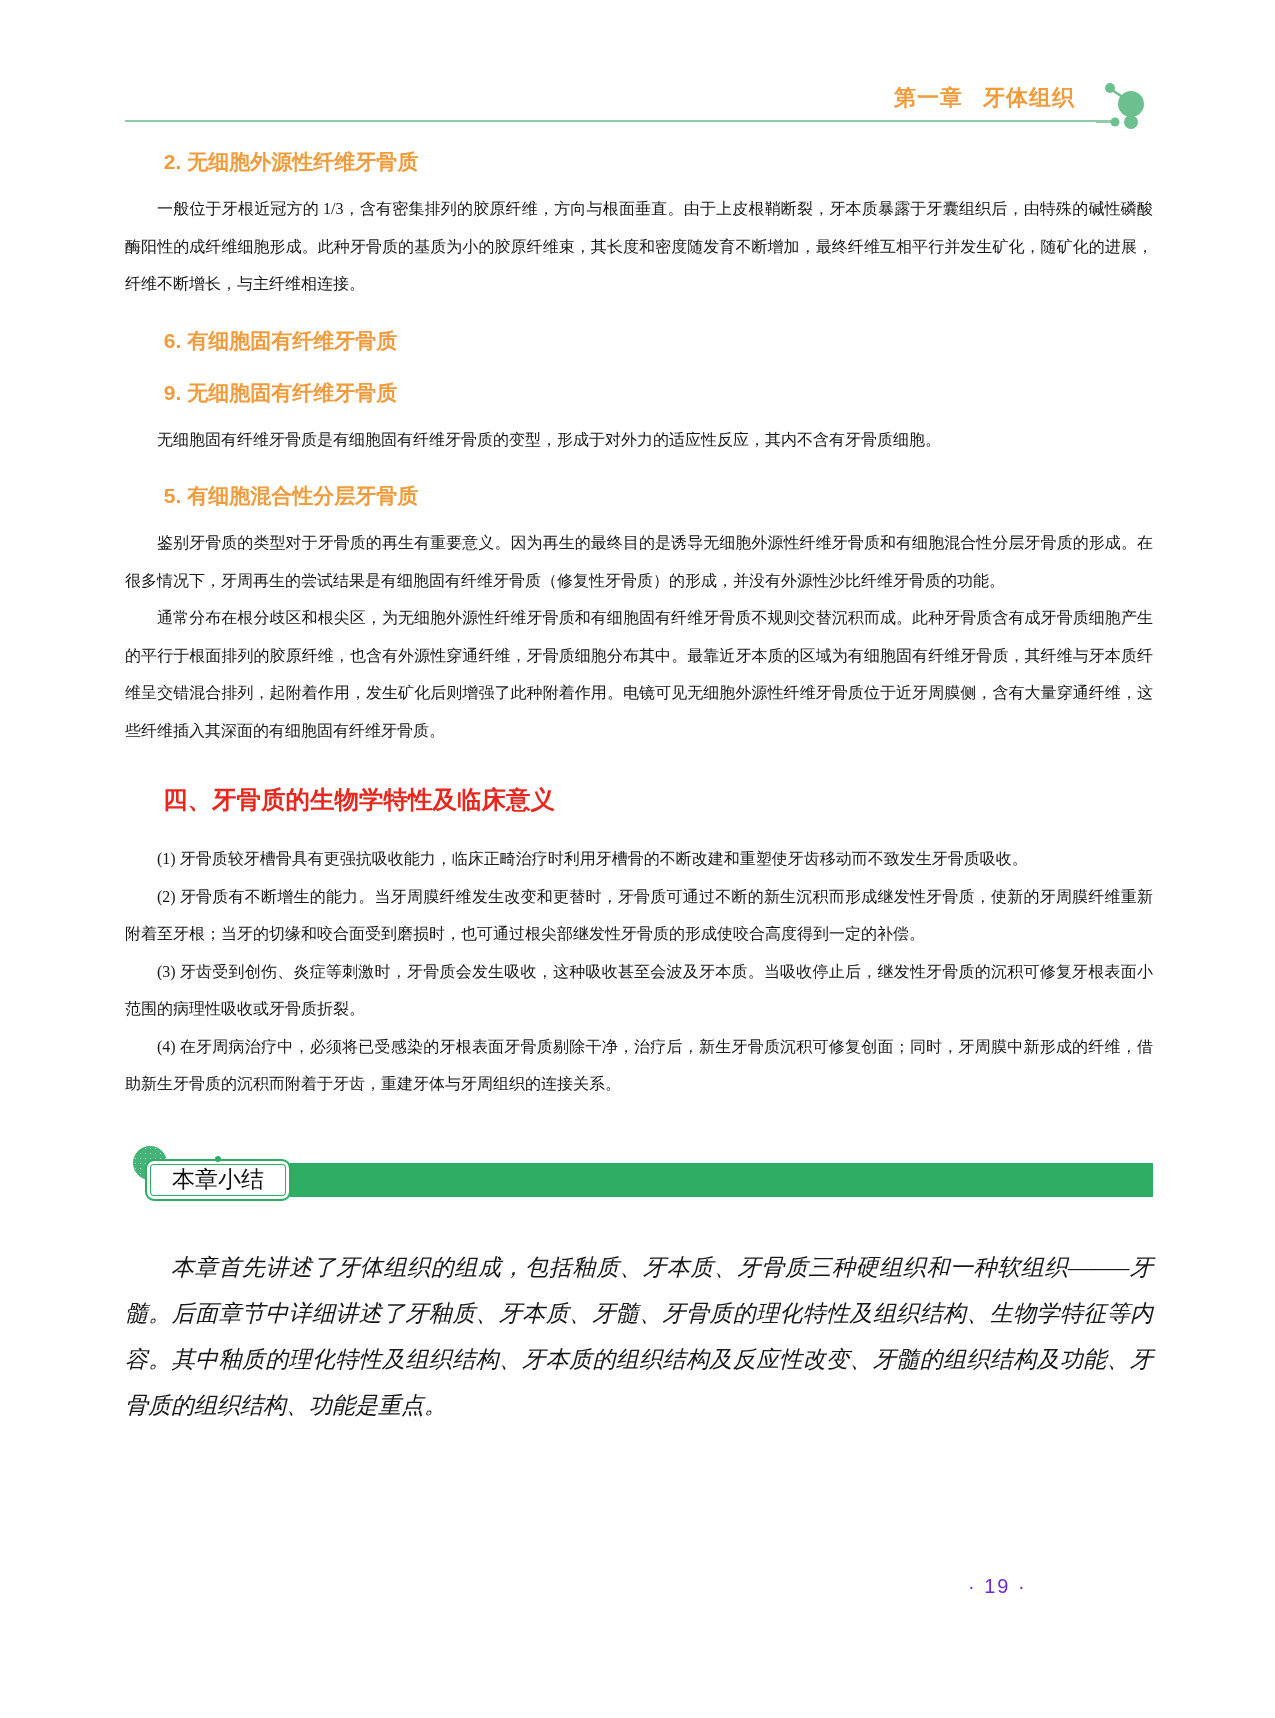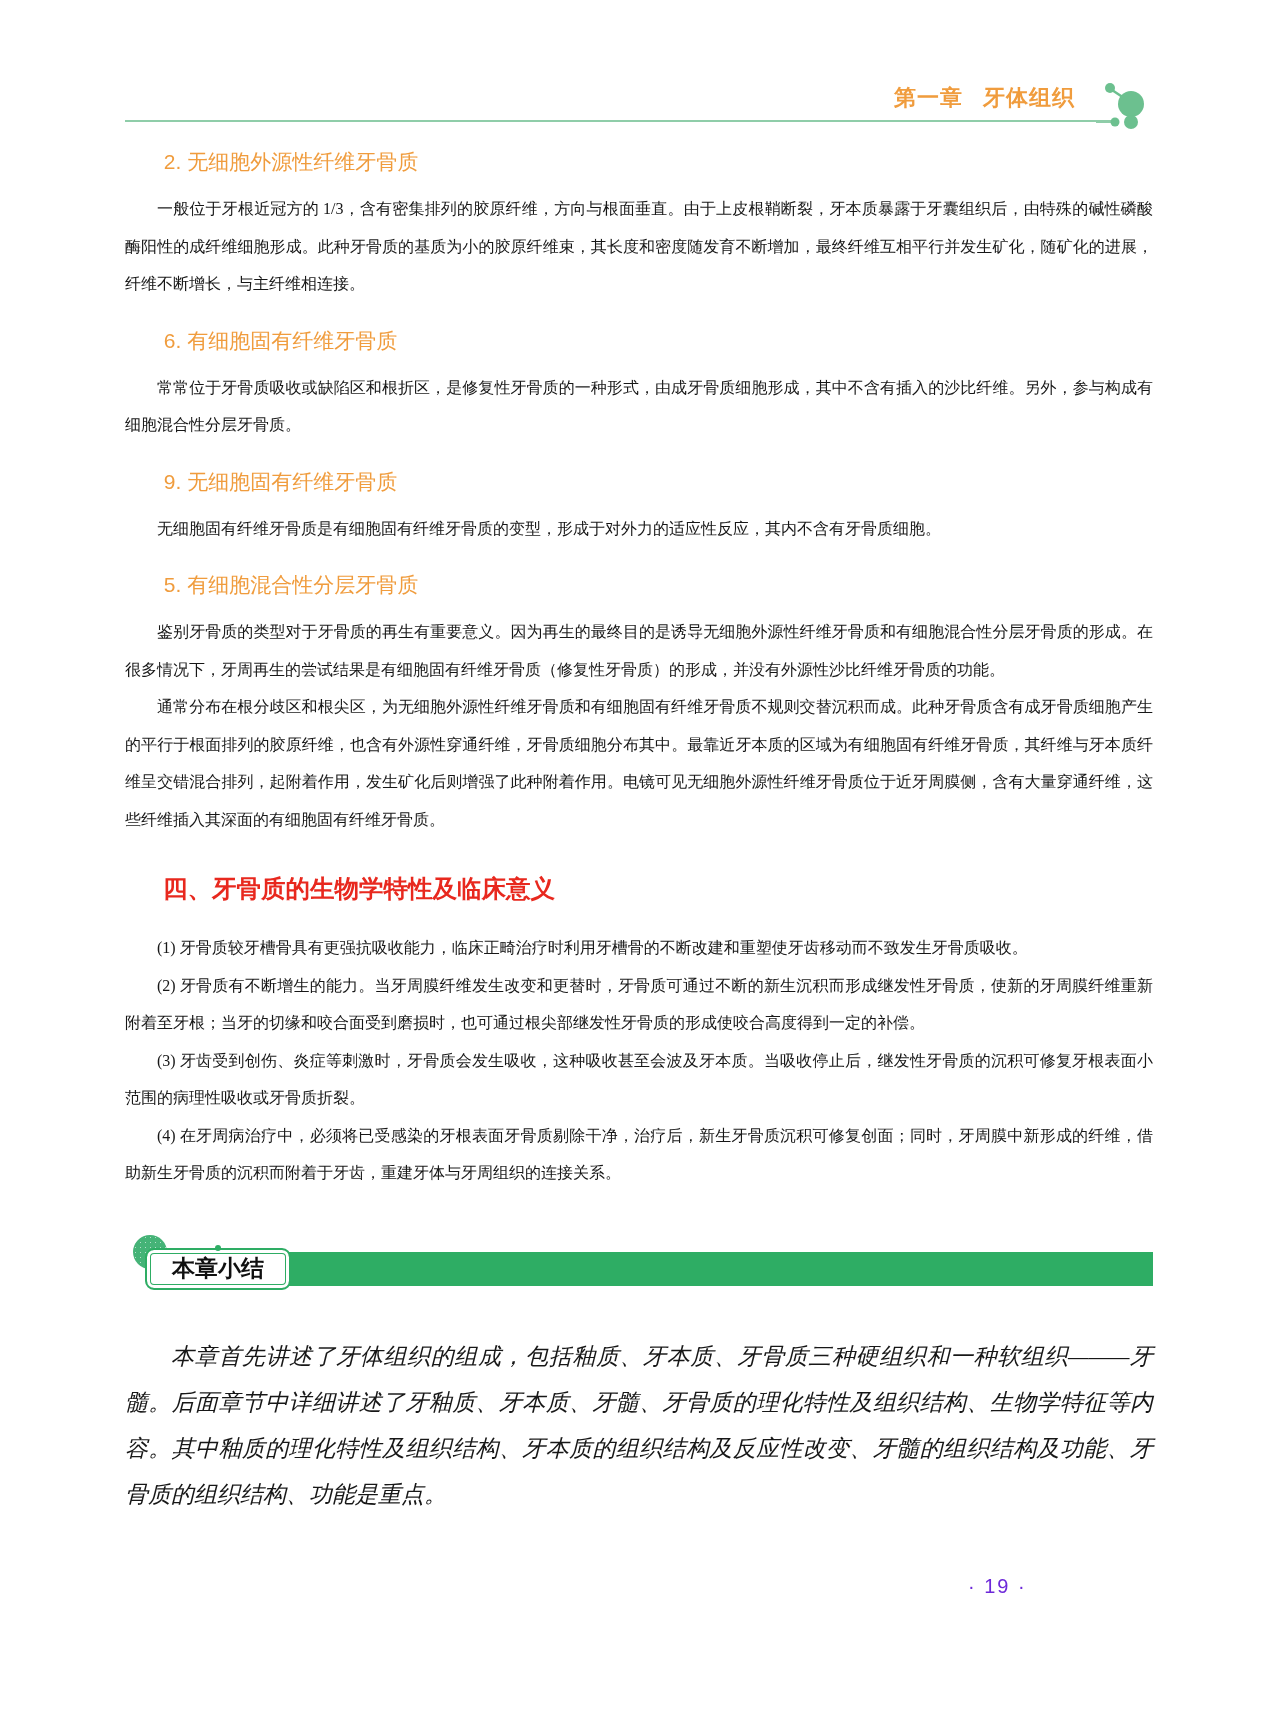--- a/index.html
+++ b/index.html
@@ -19,21 +19,21 @@
   .header-rule { position:absolute; top:120px; left:125px; width:990px; height:2px; background:#8FCDA9; }
   .molecule-icon { position:absolute; top:76px; left:1096px; width:62px; height:58px; }
   
   main { position:absolute; top:138px; left:125px; width:1028px; }
   p.body {
     font-size:16px; line-height:37.5px; text-align:justify; text-indent:2em;
     text-justify:inter-ideograph;
   }
   h3.sub {
     font-family:"Liberation Sans","DejaVu Sans",sans-serif;
-    font-size:21px; font-weight:normal; color:#F09C3D;
+    font-size:21px; font-weight:bold; color:#F09C3D;
     margin:24px 0 14px; text-indent:1.85em;
   }
   section:first-of-type h3.sub { margin-top:10px; }
   h2.sec {
     font-family:Liberation Sans, sans-serif;
     font-size:24.5px; font-weight:bold; color:#E8281E;
     margin:34px 0 24px; text-indent:1.55em;
   }
   
   .banner { position:relative; margin-top:56px; height:42px; }
@@ -43,21 +43,21 @@
     background-color:#45B377;
     background-image:radial-gradient(rgba(255,255,255,.60) 26%, rgba(255,255,255,0) 27%);
     background-size:5px 5px;
   }
   .banner-tag {
     position:absolute; left:20px; top:0; width:146px; height:42px;
     background:#ffffff; border:2px solid #2EAD64; border-radius:9px;
     box-shadow: inset 0 0 0 3px #ffffff, inset 0 0 0 4px #2EAD64;
     display:flex; align-items:center; justify-content:center;
     font-family:"Liberation Sans","DejaVu Sans",sans-serif;
-    font-weight:bold; font-size:23px; color:#101010;
+    font-weight:normal; font-size:23px; color:#101010;
   }
   .banner-topdot { position:absolute; left:90px; top:-3px; width:6px; height:6px; border-radius:50%; background:#2EAD64; }
   
   p.summary {
     margin-top:44px; font-size:23px; line-height:46px;
     text-align:justify; text-indent:2em; font-style:italic;
     font-family:"Liberation Serif","DejaVu Serif",serif;
   }
   
   .page-number {
@@ -87,21 +87,20 @@
 
   <main>
 
     <section>
       <h3 class="sub">2. 无细胞外源性纤维牙骨质</h3>
       <p class="body">一般位于牙根近冠方的 1/3，含有密集排列的胶原纤维，方向与根面垂直。由于上皮根鞘断裂，牙本质暴露于牙囊组织后，由特殊的碱性磷酸酶阳性的成纤维细胞形成。此种牙骨质的基质为小的胶原纤维束，其长度和密度随发育不断增加，最终纤维互相平行并发生矿化，随矿化的进展，纤维不断增长，与主纤维相连接。</p>
     </section>
 
     <section>
       <h3 class="sub">6. 有细胞固有纤维牙骨质</h3>
-      <p class="body">常常位于牙骨质吸收或缺陷区和根折区，是修复性牙骨质的一种形式，由成牙骨质细胞形成，其中不含有插入的沙比纤维。另外，参与构成有细胞混合性分层牙骨质。</p>
     </section>
 
     <section>
       <h3 class="sub">9. 无细胞固有纤维牙骨质</h3>
       <p class="body">无细胞固有纤维牙骨质是有细胞固有纤维牙骨质的变型，形成于对外力的适应性反应，其内不含有牙骨质细胞。</p>
     </section>
 
     <section>
       <h3 class="sub">5. 有细胞混合性分层牙骨质</h3>
       <p class="body">鉴别牙骨质的类型对于牙骨质的再生有重要意义。因为再生的最终目的是诱导无细胞外源性纤维牙骨质和有细胞混合性分层牙骨质的形成。在很多情况下，牙周再生的尝试结果是有细胞固有纤维牙骨质（修复性牙骨质）的形成，并没有外源性沙比纤维牙骨质的功能。</p>

